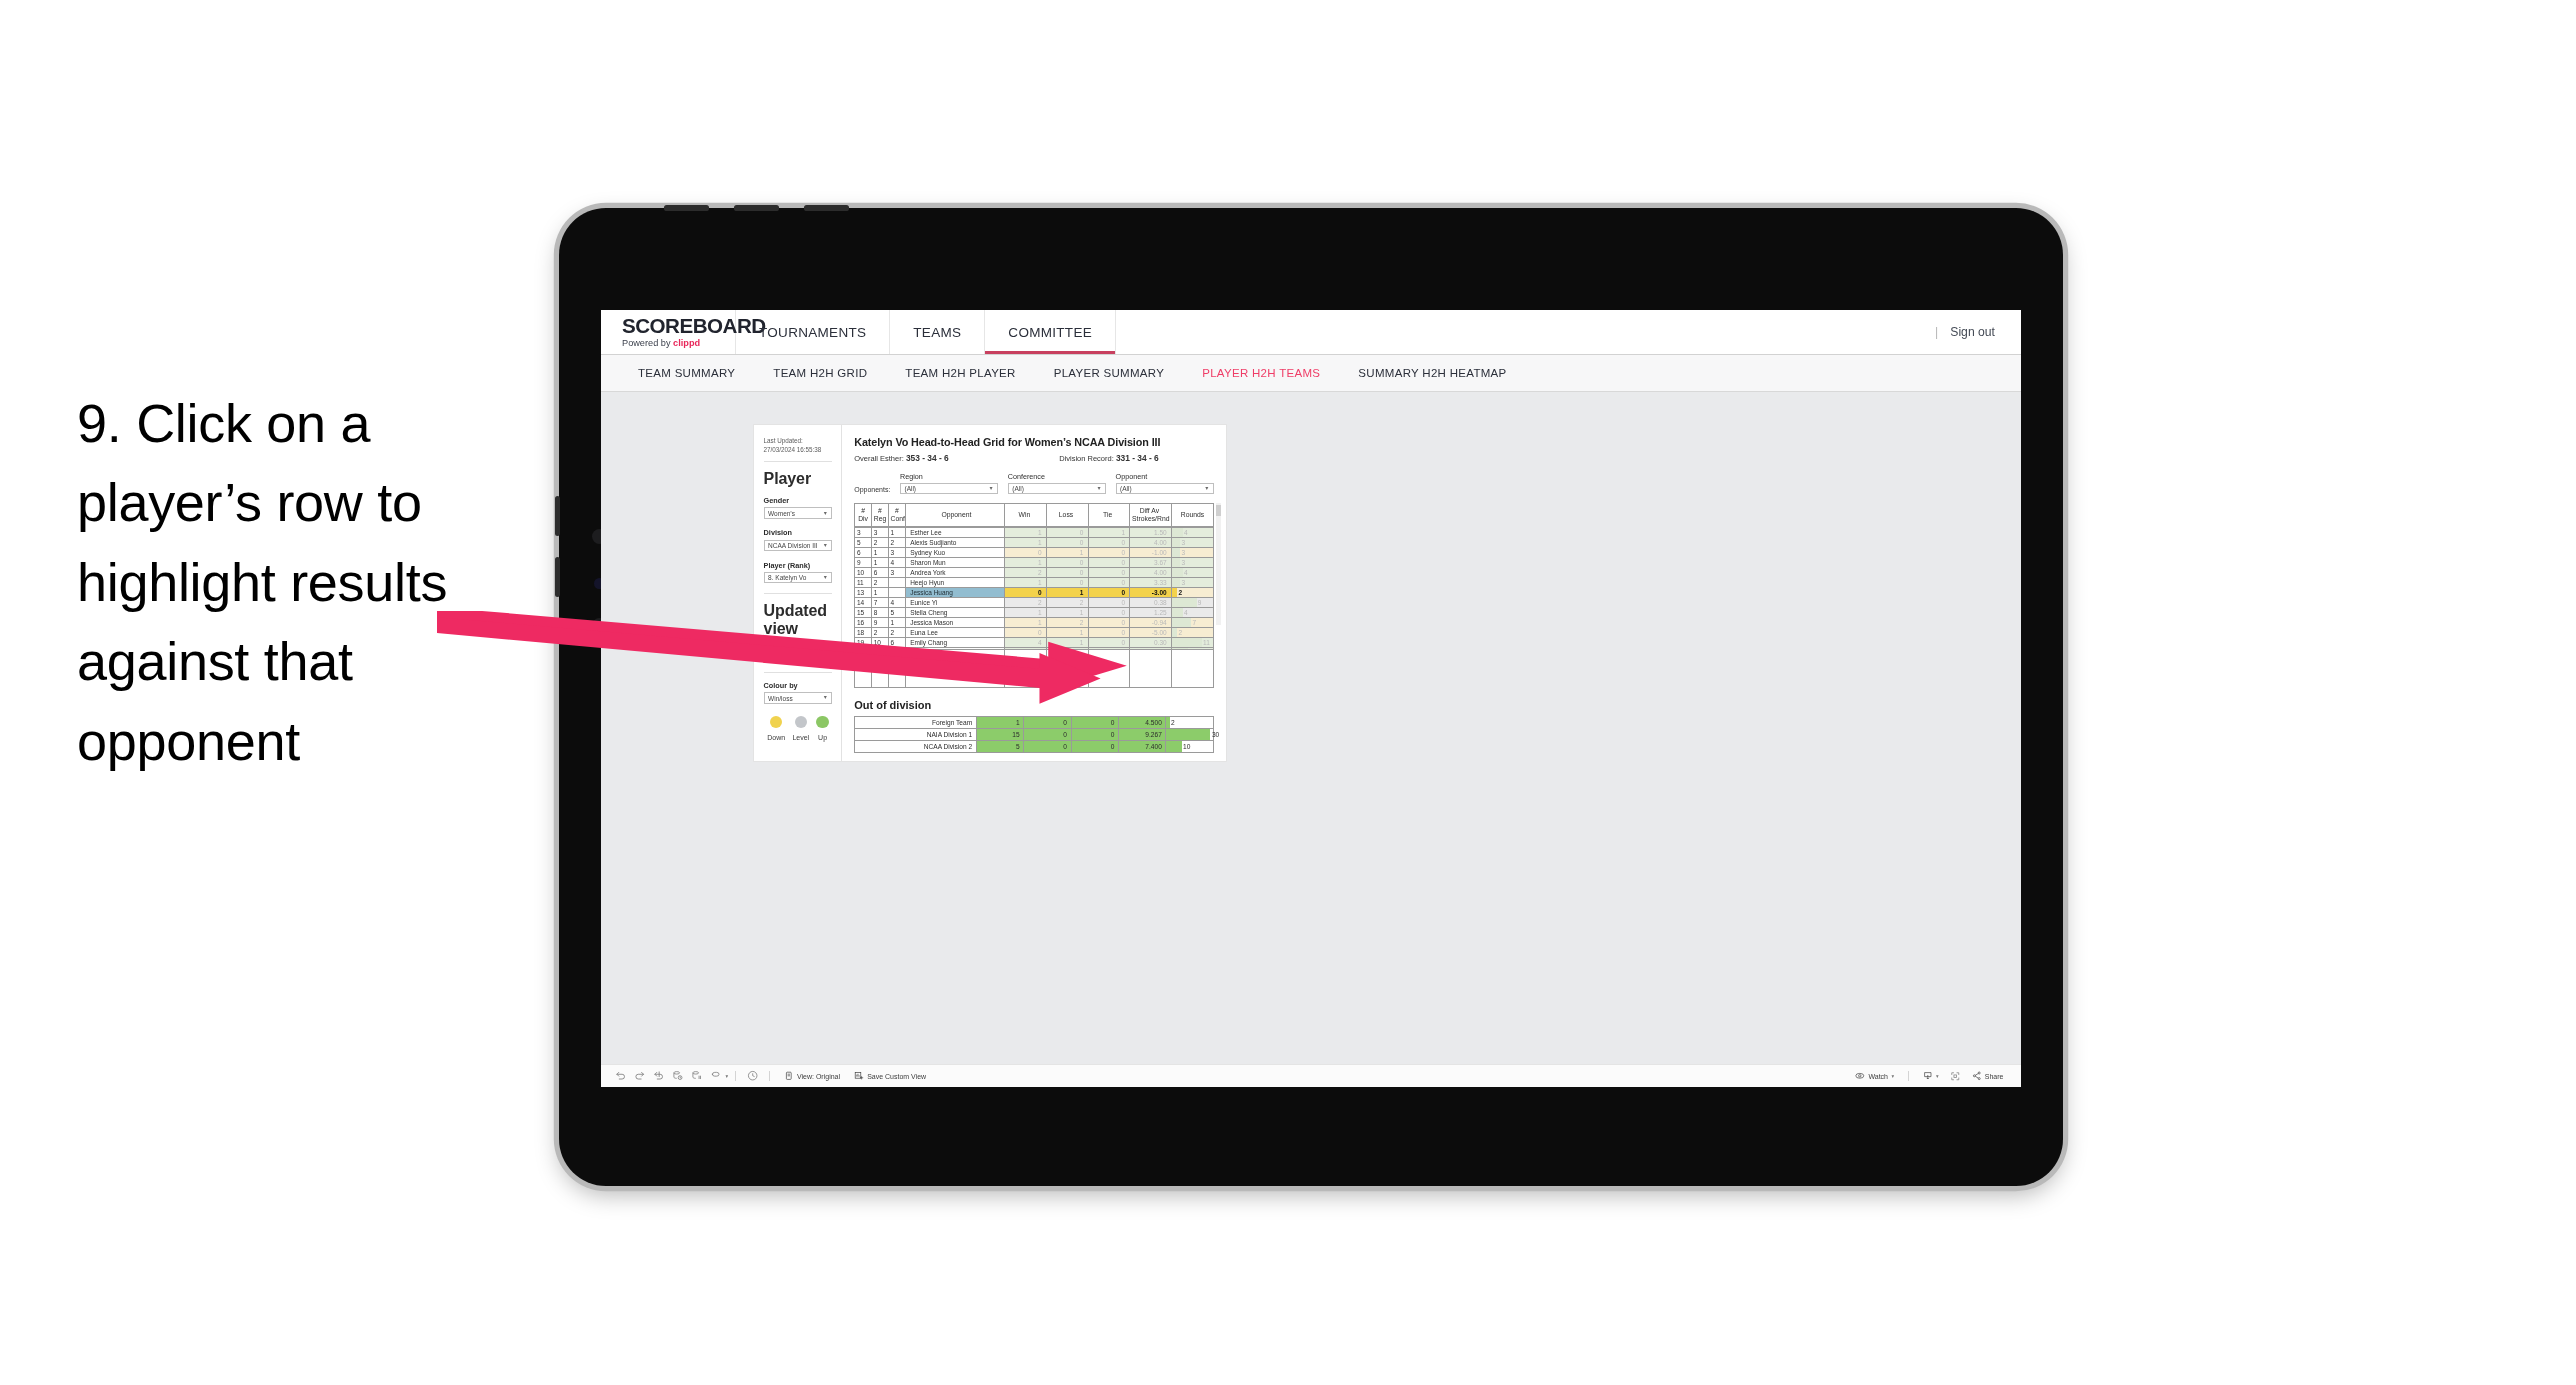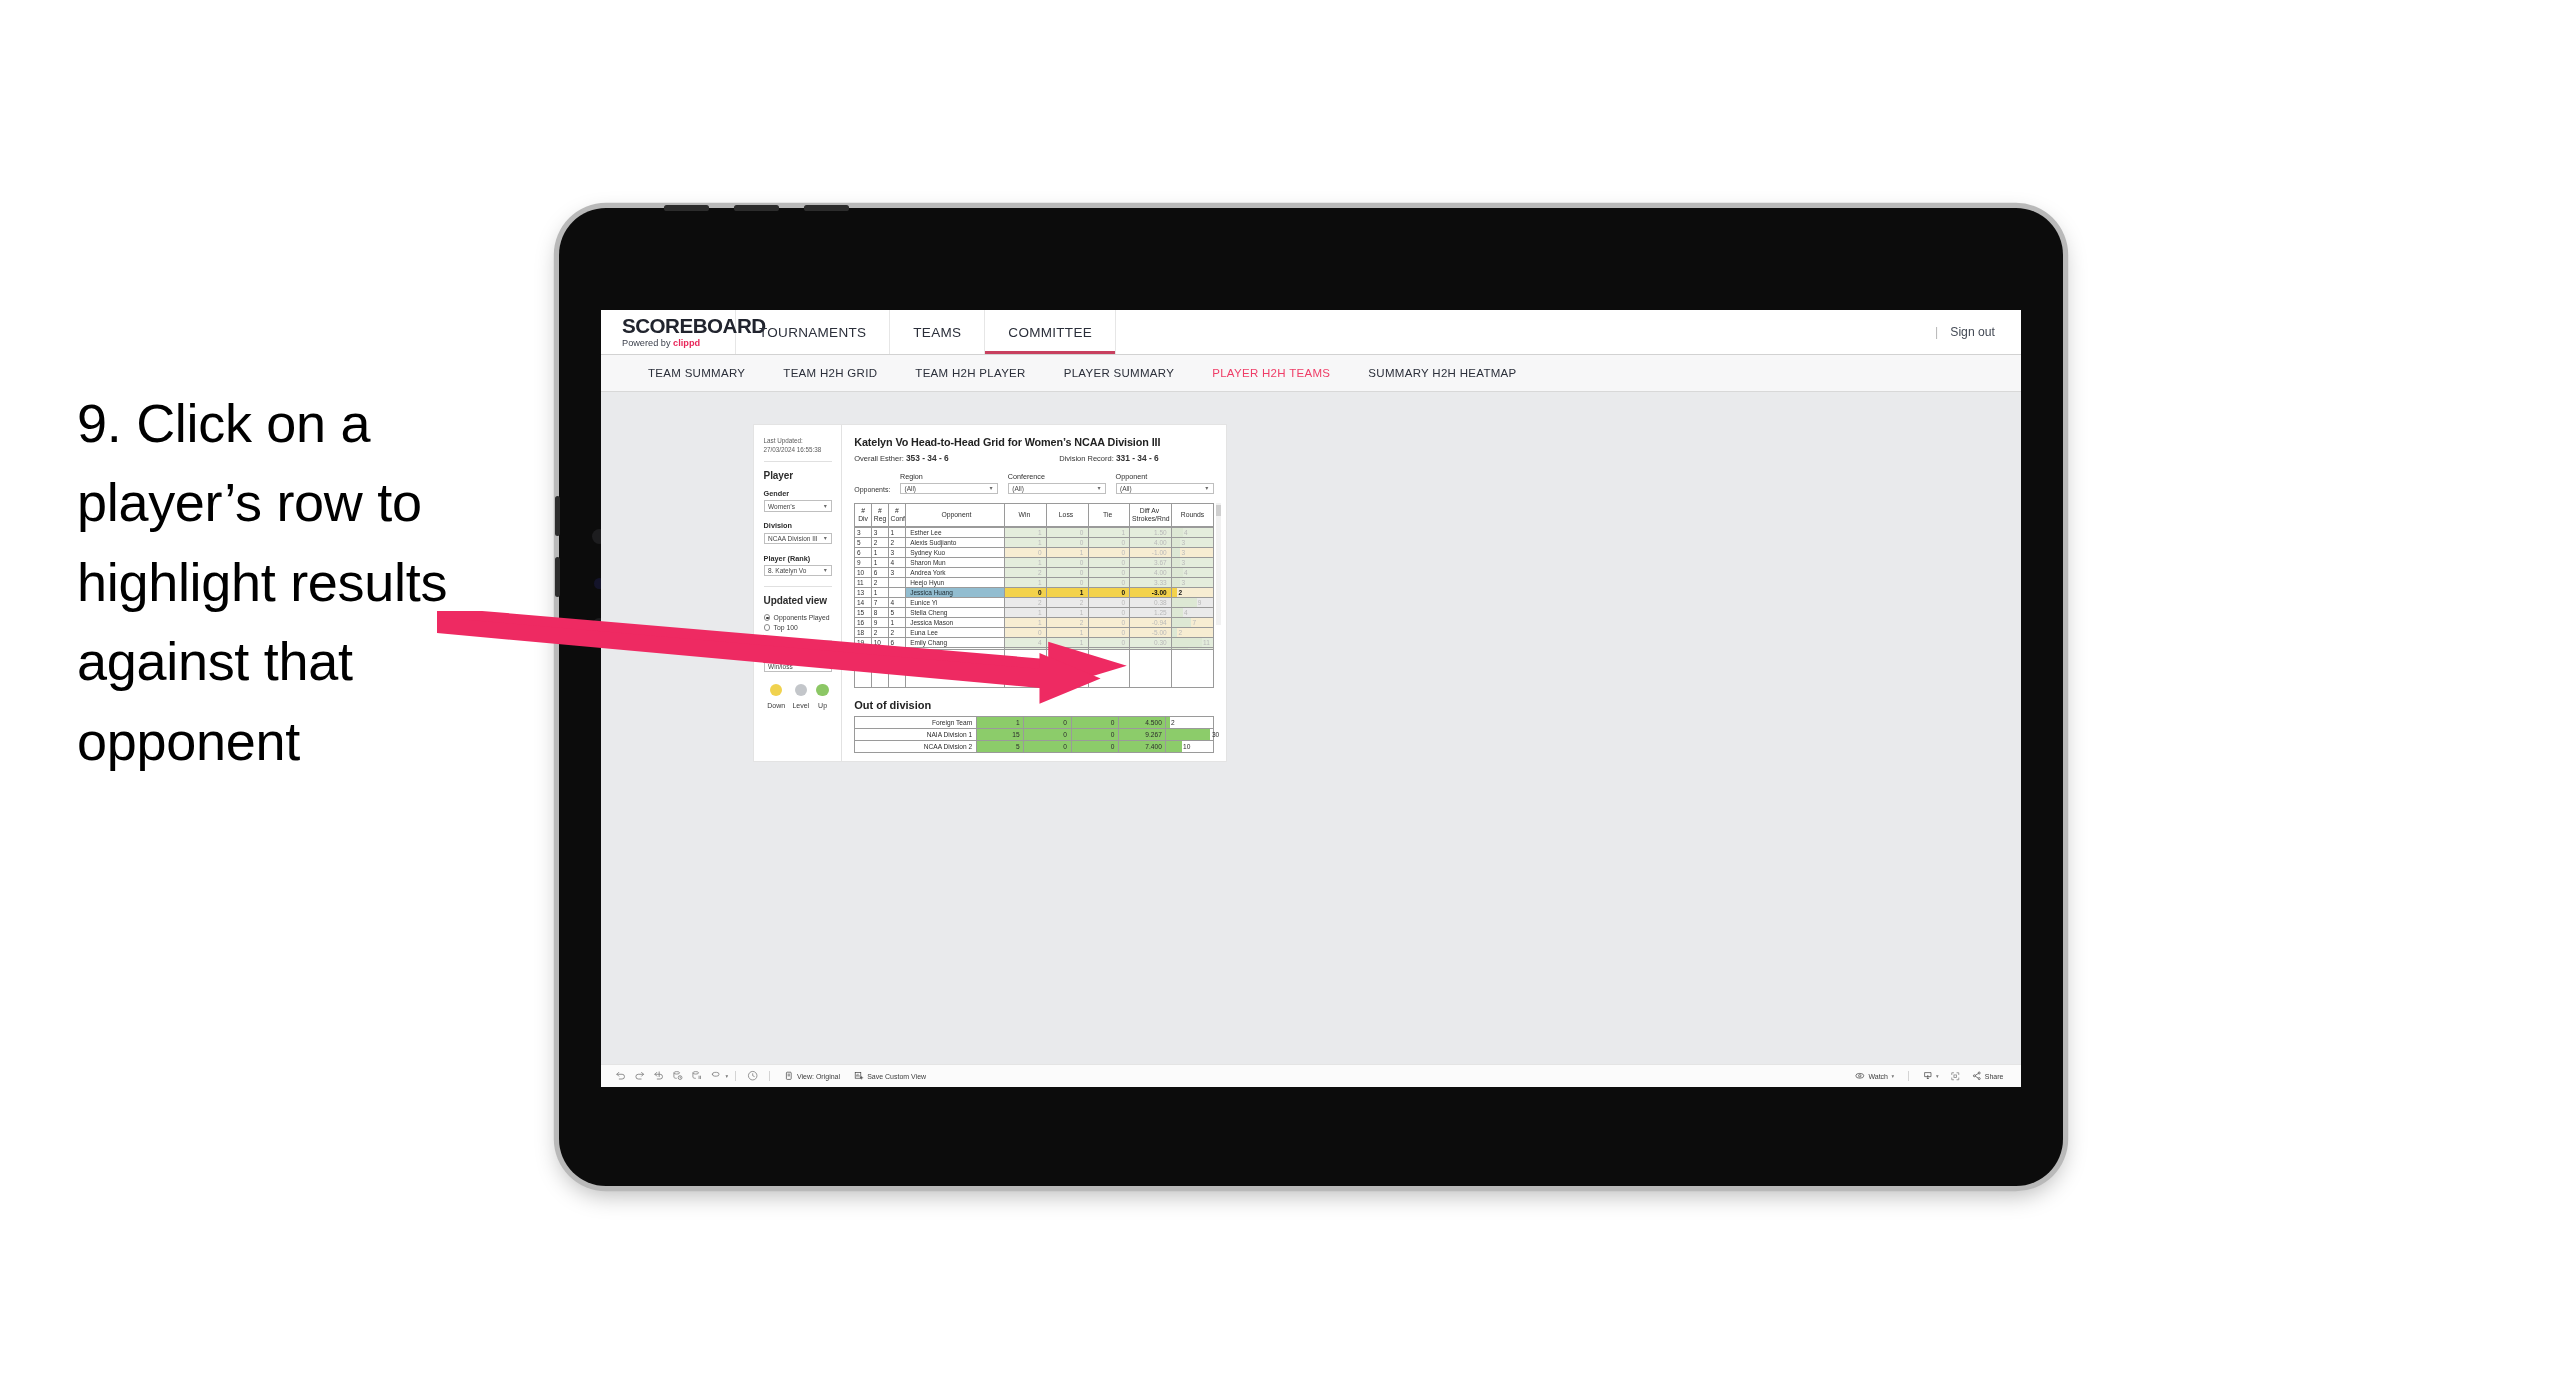--- a/index.html
+++ b/index.html
@@ -115,21 +115,21 @@
     font-size: 12.2px; color: #444a55;
   }
   #signout-wrap .divider { color: #b6b6b6; }
 
   
   #subnav {
     height: 37px;
     background: #f7f7f8;
     border-bottom: 0.9px solid #d8d8d8;
     display: flex; align-items: center;
-    padding-left: 28px;
+    padding-left: 18px;
     gap: 0;
   }
   .subnav-item {
     font-size: 11.5px;
     letter-spacing: 0.3px;
     color: #2b2f3a;
     padding: 0 19px;
     cursor: pointer;
     white-space: nowrap;
   }
@@ -158,21 +158,21 @@
     padding: 10.5px 8.7px 5.2px 9.6px;
     border-right: 0.9px solid #e2e2e2;
     background: #ffffff;
   }
   .last-updated {
     font-size: 6.3px; color: #5b5b5b; line-height: 1.45;
     margin-bottom: 7px;
   }
   .side-rule { height: 0.9px; background: #e0e0e0; margin: 5.2px 0 7.9px; }
   .side-h {
-    font-size: 10px; font-weight: 700; color: #2c2c2c;
+    font-size: 16px; font-weight: 700; color: #2c2c2c;
     margin-bottom: 8.7px; letter-spacing: -0.1px;
   }
   .field-label {
     font-size: 7.3px; font-weight: 700; color: #2c2c2c; margin-bottom: 2.2px;
   }
   .select {
     height: 11.4px;
     border: 0.9px solid #bfbfbf;
     background: #fff;
     display: flex; align-items: center;

